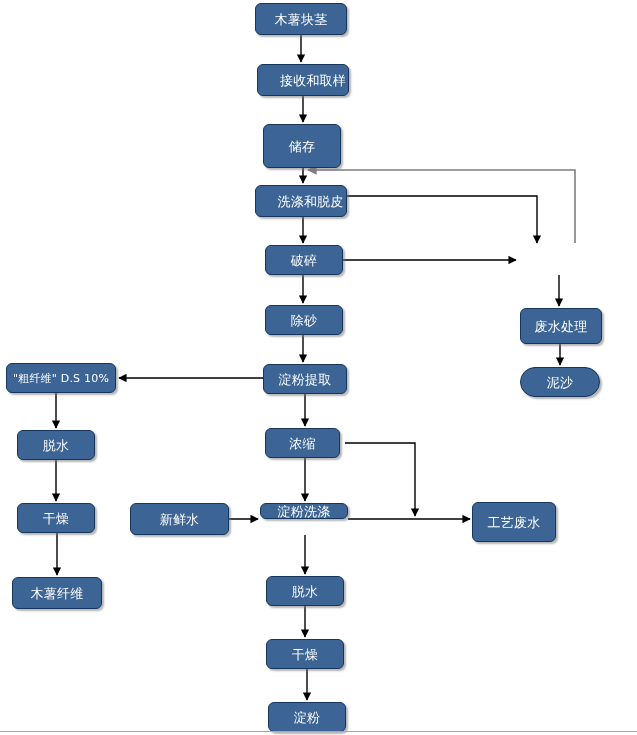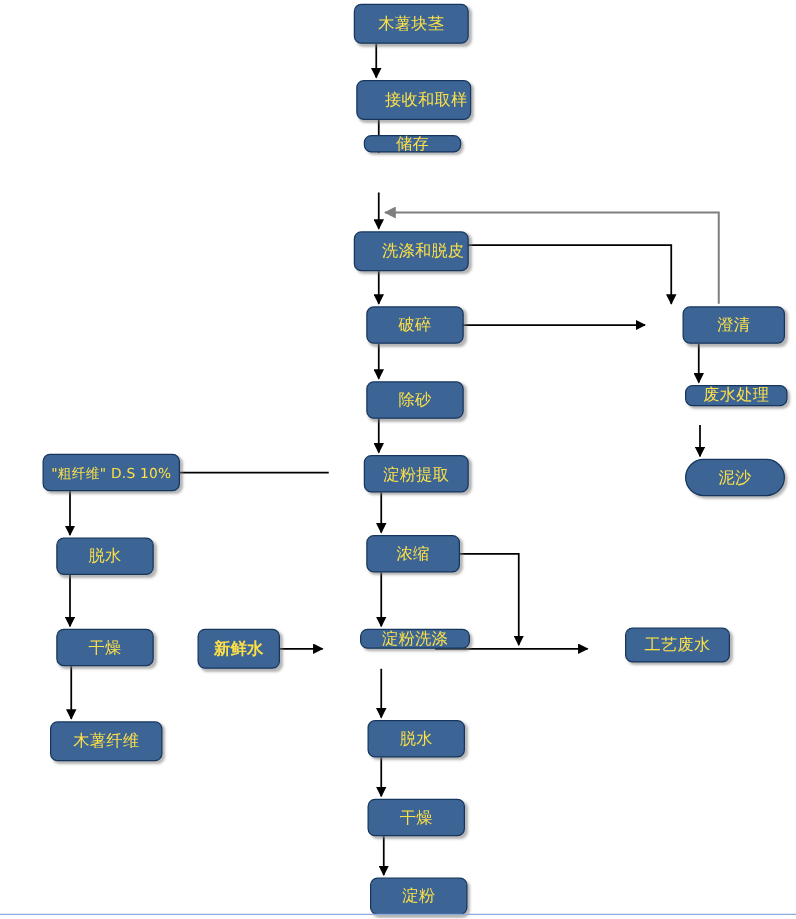--- a/index.html
+++ b/index.html
@@ -25,31 +25,30 @@
     width: 637px;
     height: 735px;
     pointer-events: none;
   }
   .node {
     position: absolute;
     box-sizing: border-box;
     background: #3C6596;
     border: 1px solid #17365D;
     border-radius: 6px;
-    color: #fde047;
+    color: #ffffff;
     display: flex;
     align-items: center;
     justify-content: center;
     text-align: center;
     font-size: 13px;
     line-height: 1;
     letter-spacing: 0.2px;
     box-shadow: 2px 2px 2px rgba(120,120,120,0.55);
     white-space: nowrap;
-    margin-left: 28px;
   }
   .node.small-text {
     font-size: 11px;
   }
   .bottom-rule {
     position: absolute;
     left: 0;
     top: 731px;
     width: 637px;
     height: 1px;
@@ -104,37 +103,36 @@
       <path d="M 345 443 L 415 443 L 415 516"></path>
     </g>
 
     <g stroke="#7F7F7F" stroke-width="1.6" fill="none" marker-end="url(#arrowhead-gray)">
       <path d="M 575 243 L 575 170 L 308 170"></path>
     </g>
   </svg>
 
   <div class="node" style="left:255px; top:3px;   width:92px;  height:32px;">木薯块茎</div>
   <div class="node" style="left:257px; top:64px;  width:92px;  height:32px;padding-left:20px;">接收和取样</div>
-  <div class="node" style="left:263px; top:108px; width:78px;  height:14px;">储存</div>
+  <div class="node" style="left:263px; top:124px; width:78px;  height:44px;">储存</div>
   <div class="node" style="left:255px; top:185px; width:92px;  height:32px;padding-left:19px;">洗涤和脱皮</div>
   <div class="node" style="left:265px; top:305px; width:78px;  height:30px;">除砂</div>
   <div class="node" style="left:265px; top:245px; width:78px;  height:30px;">破碎</div>
   <div class="node" style="left:263px; top:364px; width:84px;  height:30px;font-family:Liberation Serif, serif;">淀粉提取</div>
   <div class="node" style="left:265px; top:428px; width:75px;  height:30px;">浓缩</div>
   <div class="node" style="left:260px; top:503px; width:88px;  height:16px;">淀粉洗涤</div>
   <div class="node" style="left:266px; top:576px; width:78px;  height:30px;">脱水</div>
   <div class="node" style="left:266px; top:639px; width:78px;  height:30px;">干燥</div>
   <div class="node" style="left:268px; top:702px; width:78px;  height:30px;">淀粉</div>
 
-  <div class="node" style="left:518px; top:245px; width:82px;  height:30px;">澄清</div>
-  <div class="node" style="left:520px; top:308px; width:82px;  height:17px;">废水处理</div>
+  <div class="node" style="left:520px; top:308px; width:82px;  height:36px;">废水处理</div>
   <div class="node" style="left:520px; top:367px; width:80px;  height:30px;border-radius:15px;">泥沙</div>
 
   <div class="node small-text" style="left:6px;  top:363px; width:110px; height:30px;">"粗纤维" D.S 10%</div>
   <div class="node" style="left:17px;  top:430px; width:78px;  height:30px;">脱水</div>
   <div class="node" style="left:17px;  top:503px; width:78px;  height:30px;">干燥</div>
   <div class="node" style="left:12px;  top:577px; width:90px;  height:32px;">木薯纤维</div>
 
-  <div class="node" style="left:130px; top:503px; width:66px;  height:32px;font-weight:bold;">新鲜水</div>
-  <div class="node" style="left:472px; top:502px; width:84px;  height:28px;">工艺废水</div>
+  <div class="node" style="left:130px; top:503px; width:99px;  height:32px;">新鲜水</div>
+  <div class="node" style="left:472px; top:502px; width:84px;  height:40px;">工艺废水</div>
 
   <div class="bottom-rule"></div>
 </div>
 
 </body></html>

